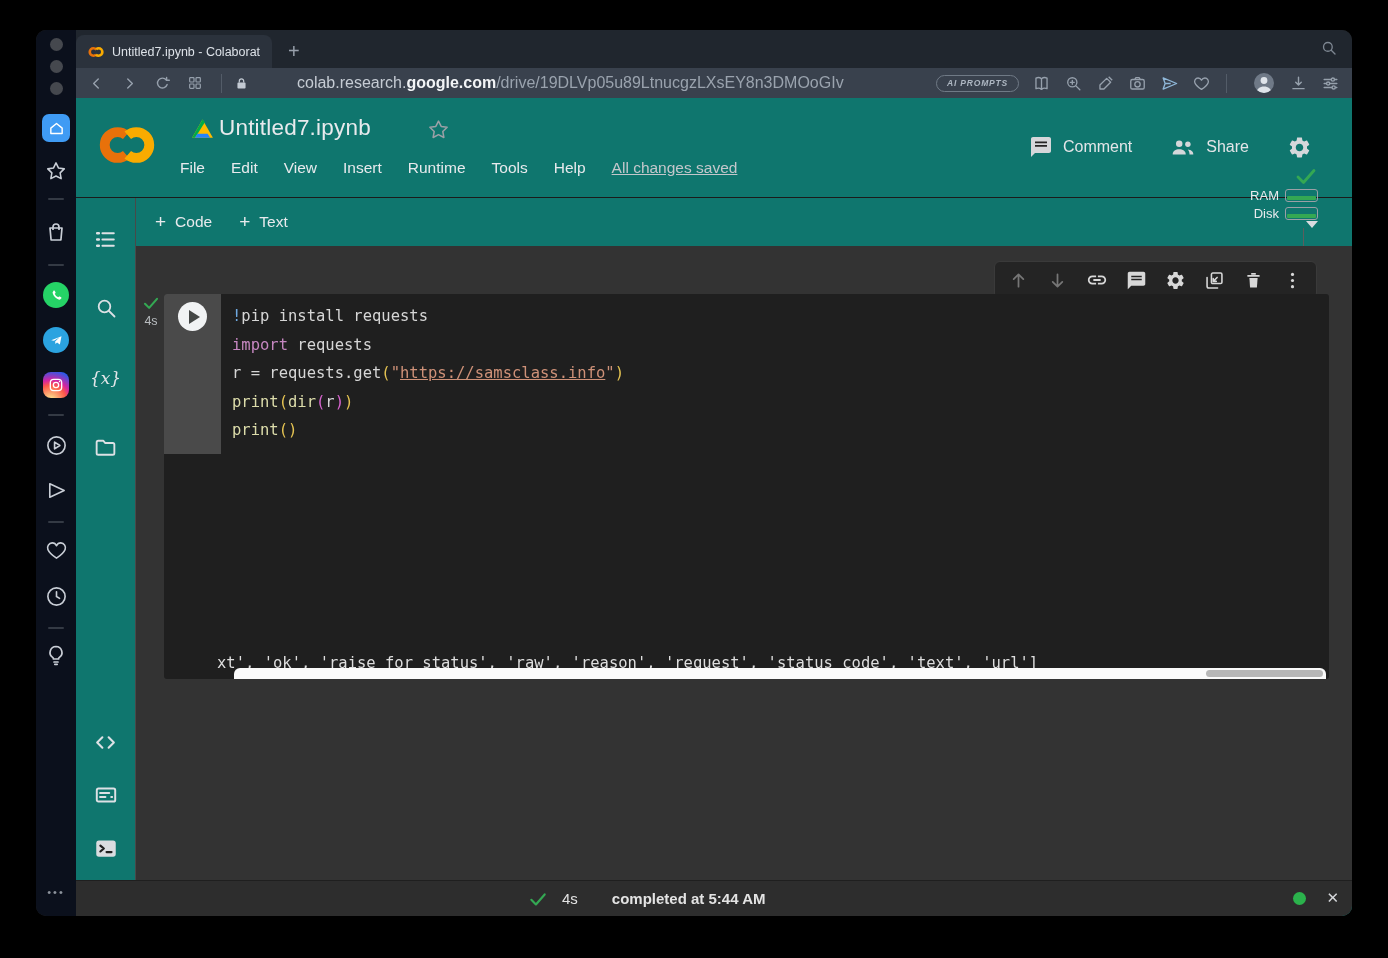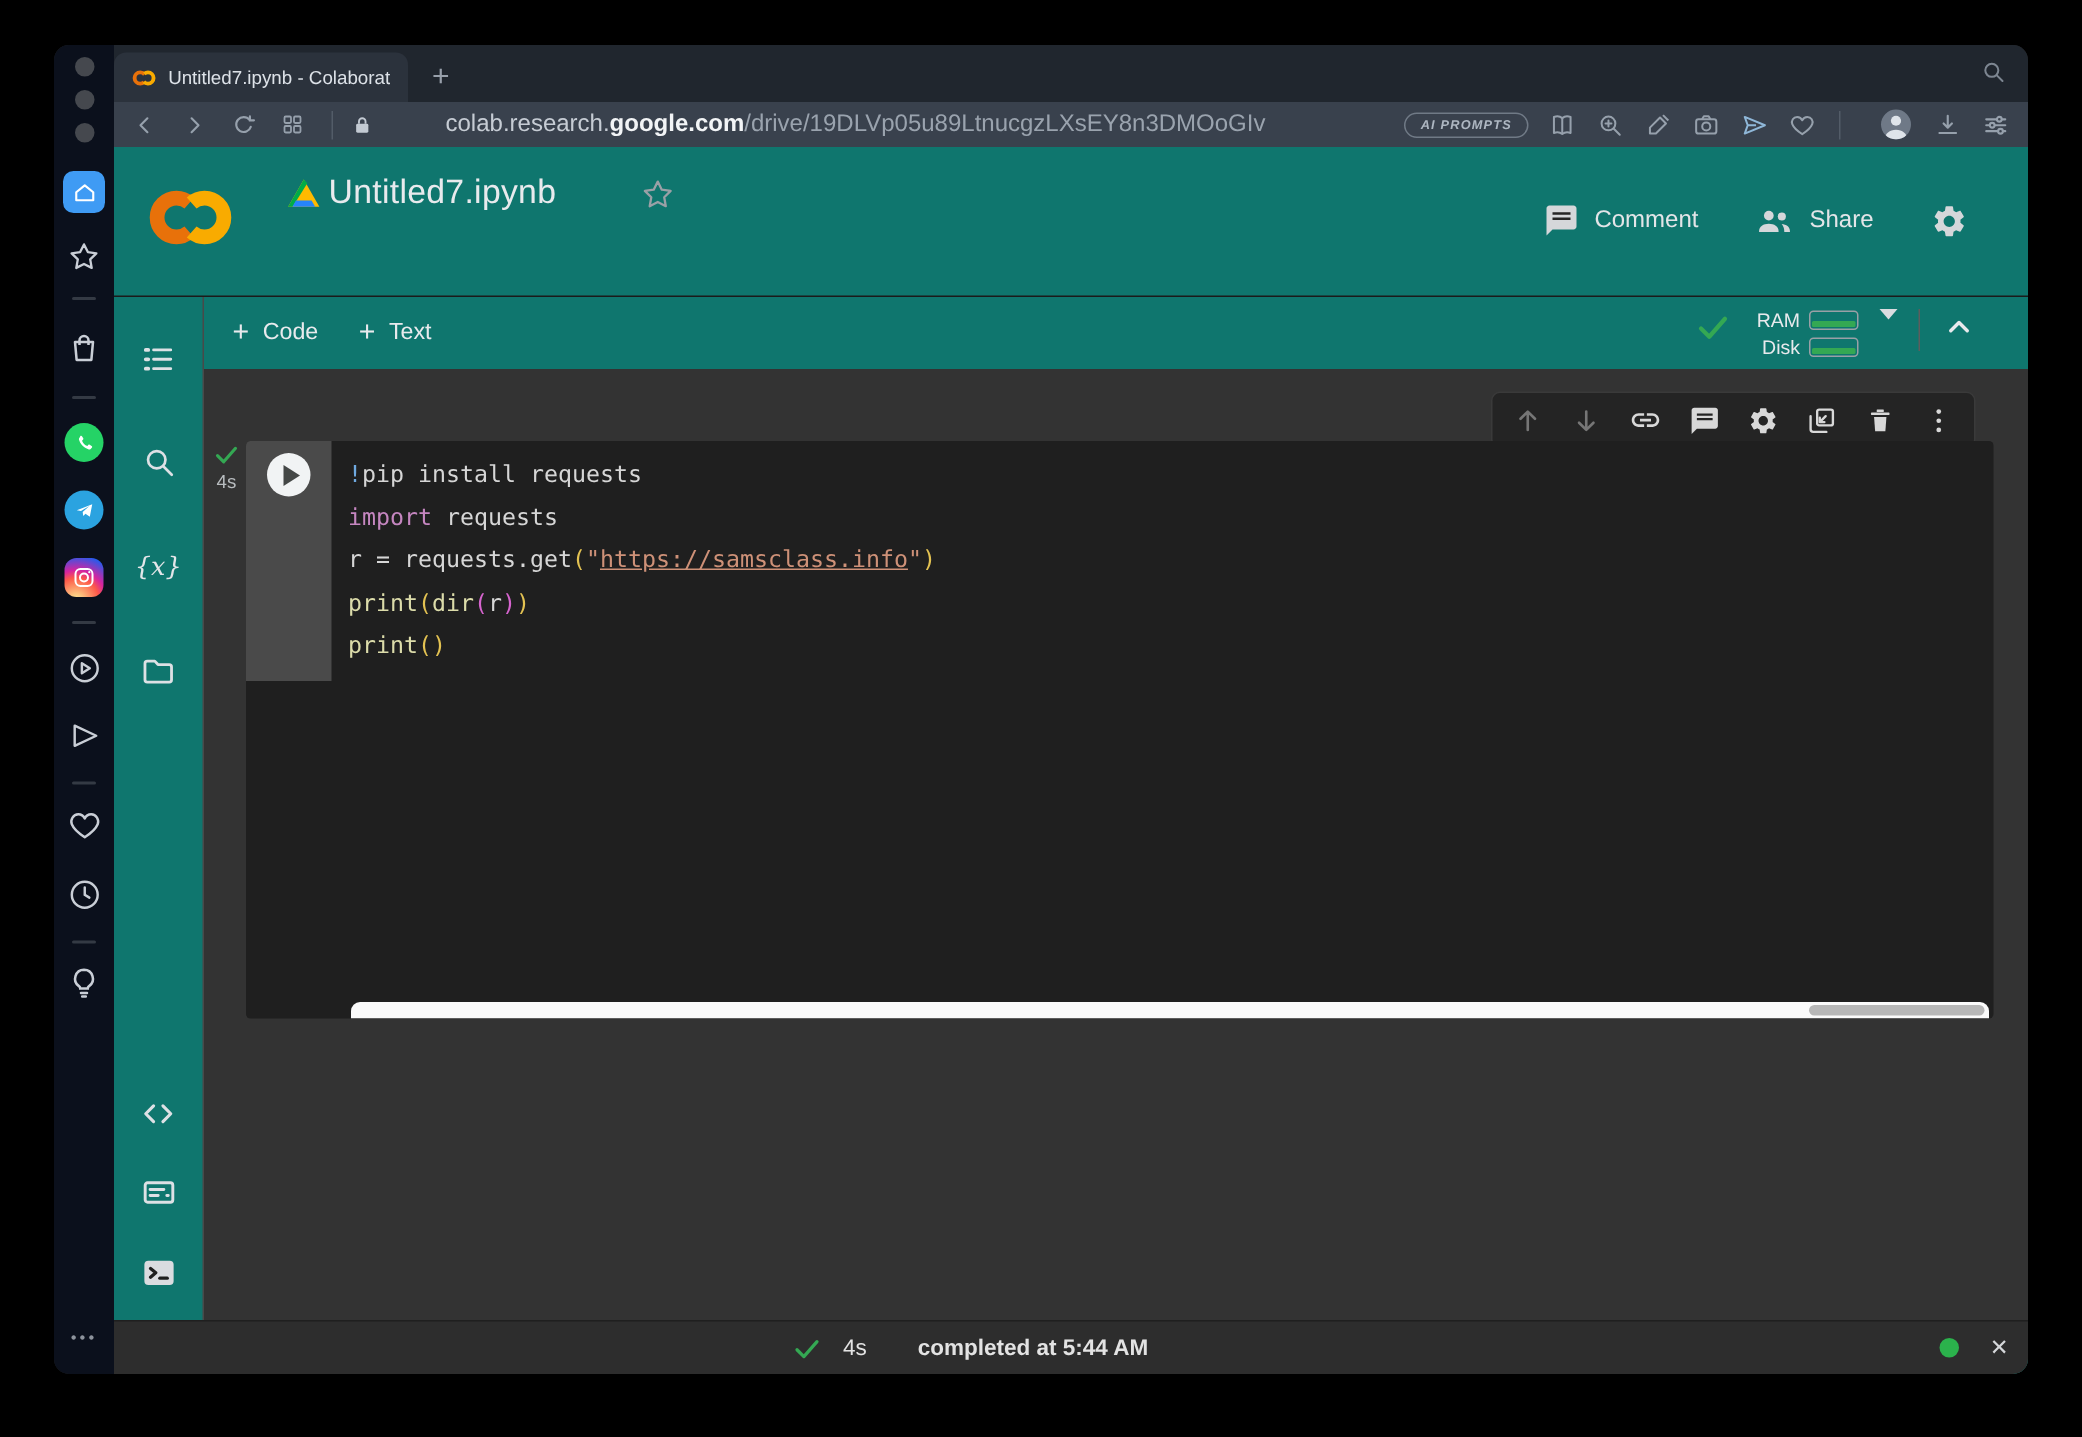--- a/index.html
+++ b/index.html
@@ -61,21 +61,21 @@
   .c-body { flex:1; display:flex; min-height:0; }
   .c-sidebar { width:60px; flex:none; position:relative; border-right:1px solid #494949; color:#dde1e5; }
   .s-item { position:absolute; left:0; width:59px; display:flex; justify-content:center; }
   .var-glyph { font-family:"DejaVu Serif", serif; font-style:italic; font-size:17px; color:#e4e6e9; }
 
   .c-right { flex:1; display:flex; flex-direction:column; min-width:0; }
   .c-toolbar { height:48px; flex:none; display:flex; align-items:center; padding-left:19px; position:relative; }
   .tb-btn { display:flex; align-items:center; margin-right:27px; color:#e8eaed; }
   .tb-plus { font-size:19px; margin-right:9px; font-weight:400; }
   .tb-label { font-size:15.5px; }
-  .tb-right { margin-left:auto; display:flex; align-items:flex-start; padding-right:34px; }
+  .tb-right { margin-left:auto; display:flex; align-items:flex-end; padding-right:34px;flex-direction:column; }
   .meters { display:flex; flex-direction:column; gap:3px; margin-left:14px; }
   .meter-row { display:flex; align-items:center; gap:6px; }
   .meter-label { font-size:13px; color:#e8eaed; width:32px; text-align:right; }
   .meter-box { width:33px; height:13px; border:1.5px solid #9aa0a6; border-radius:3px; position:relative; }
   .meter-fill { position:absolute; left:1px; right:1px; bottom:1px; height:4px; background:#34a853; border-radius:1px; }
   .caret-down { width:0; height:0; border-left:6px solid transparent; border-right:6px solid transparent;
                 border-top:7px solid #dadce0; margin-left:14px; }
   .tb-div { width:1px; height:28px; background:#5d5d5d; margin:0 14px; }
 
   .c-content { flex:1; background:#333333; position:relative; overflow:hidden; }
@@ -366,20 +366,32 @@
         <svg class="drive-ic" width="25" height="23" viewBox="0 0 24 22">
           <path d="M12 1.5 22 19H2z" fill="#ffba00"></path>
           <path d="M12 1.5 2 19h2.9L14.3 4z" fill="#00ac47"></path>
           <path d="M4.7 19l2.3-4h10l2.3 4z" fill="#2684fc"></path>
         </svg>
         <div class="nb-title">Untitled7.ipynb</div>
         <svg class="title-star" width="23" height="23" viewBox="0 0 24 24" fill="none" stroke="currentColor" stroke-width="1.6" stroke-linejoin="round">
             <path d="M12 3.2l2.8 5.6 6.2.9-4.5 4.4 1.1 6.2-5.6-2.9-5.6 2.9 1.1-6.2L3 9.7l6.2-.9z"></path>
           </svg>
 
+        <div class="menu-bar">
+          <div style="display:flex;gap:26px">
+              <span class="menu-item">File</span>
+              <span class="menu-item">Edit</span>
+              <span class="menu-item">View</span>
+              <span class="menu-item">Insert</span>
+              <span class="menu-item">Runtime</span>
+              <span class="menu-item">Tools</span>
+              <span class="menu-item">Help</span>
+            </div>
+          <span class="save-status">All changes saved</span>
+        </div>
 
         <div class="h-right">
           <div class="h-btn">
             <svg width="24" height="24" viewBox="0 0 24 24" fill="currentColor">
                 <path d="M20 2H4c-1.1 0-2 .9-2 2v18l4-4h14c1.1 0 2-.9 2-2V4c0-1.1-.9-2-2-2z"></path>
                 <path d="M6 7.3h12M6 10.8h12" stroke="#252525" stroke-width="1.7" fill="none"></path>
               </svg>
             <span>Comment</span>
           </div>
           <div class="h-btn">
@@ -526,20 +538,21 @@
                 <div class="run-tri"></div>
               </div>
               <div class="code-block">
                   <div class="code-line"><span class="tok-bang">!</span><span class="tok-plain">pip install requests</span></div>
                   <div class="code-line"><span class="tok-kw">import</span><span class="tok-plain"> requests</span></div>
                   <div class="code-line"><span class="tok-plain">r = requests.get</span><span class="tok-p1">(</span><span class="tok-str">"</span><span class="tok-link">https://samsclass.info</span><span class="tok-str">"</span><span class="tok-p1">)</span></div>
                   <div class="code-line"><span class="tok-fn">print</span><span class="tok-p1">(</span><span class="tok-fn">dir</span><span class="tok-p2">(</span><span class="tok-plain">r</span><span class="tok-p2">)</span><span class="tok-p1">)</span></div>
                   <div class="code-line"><span class="tok-fn">print</span><span class="tok-p1">()</span></div>
                 </div>
 
+              <div class="output-text">xt', 'ok', 'raise_for_status', 'raw', 'reason', 'request', 'status_code', 'text', 'url']</div>
               <div class="hscroll">
                 <div class="hthumb"></div>
               </div>
             </div>
 
           </div>
         </div>
       </div>
 
       <div class="c-statusbar">

